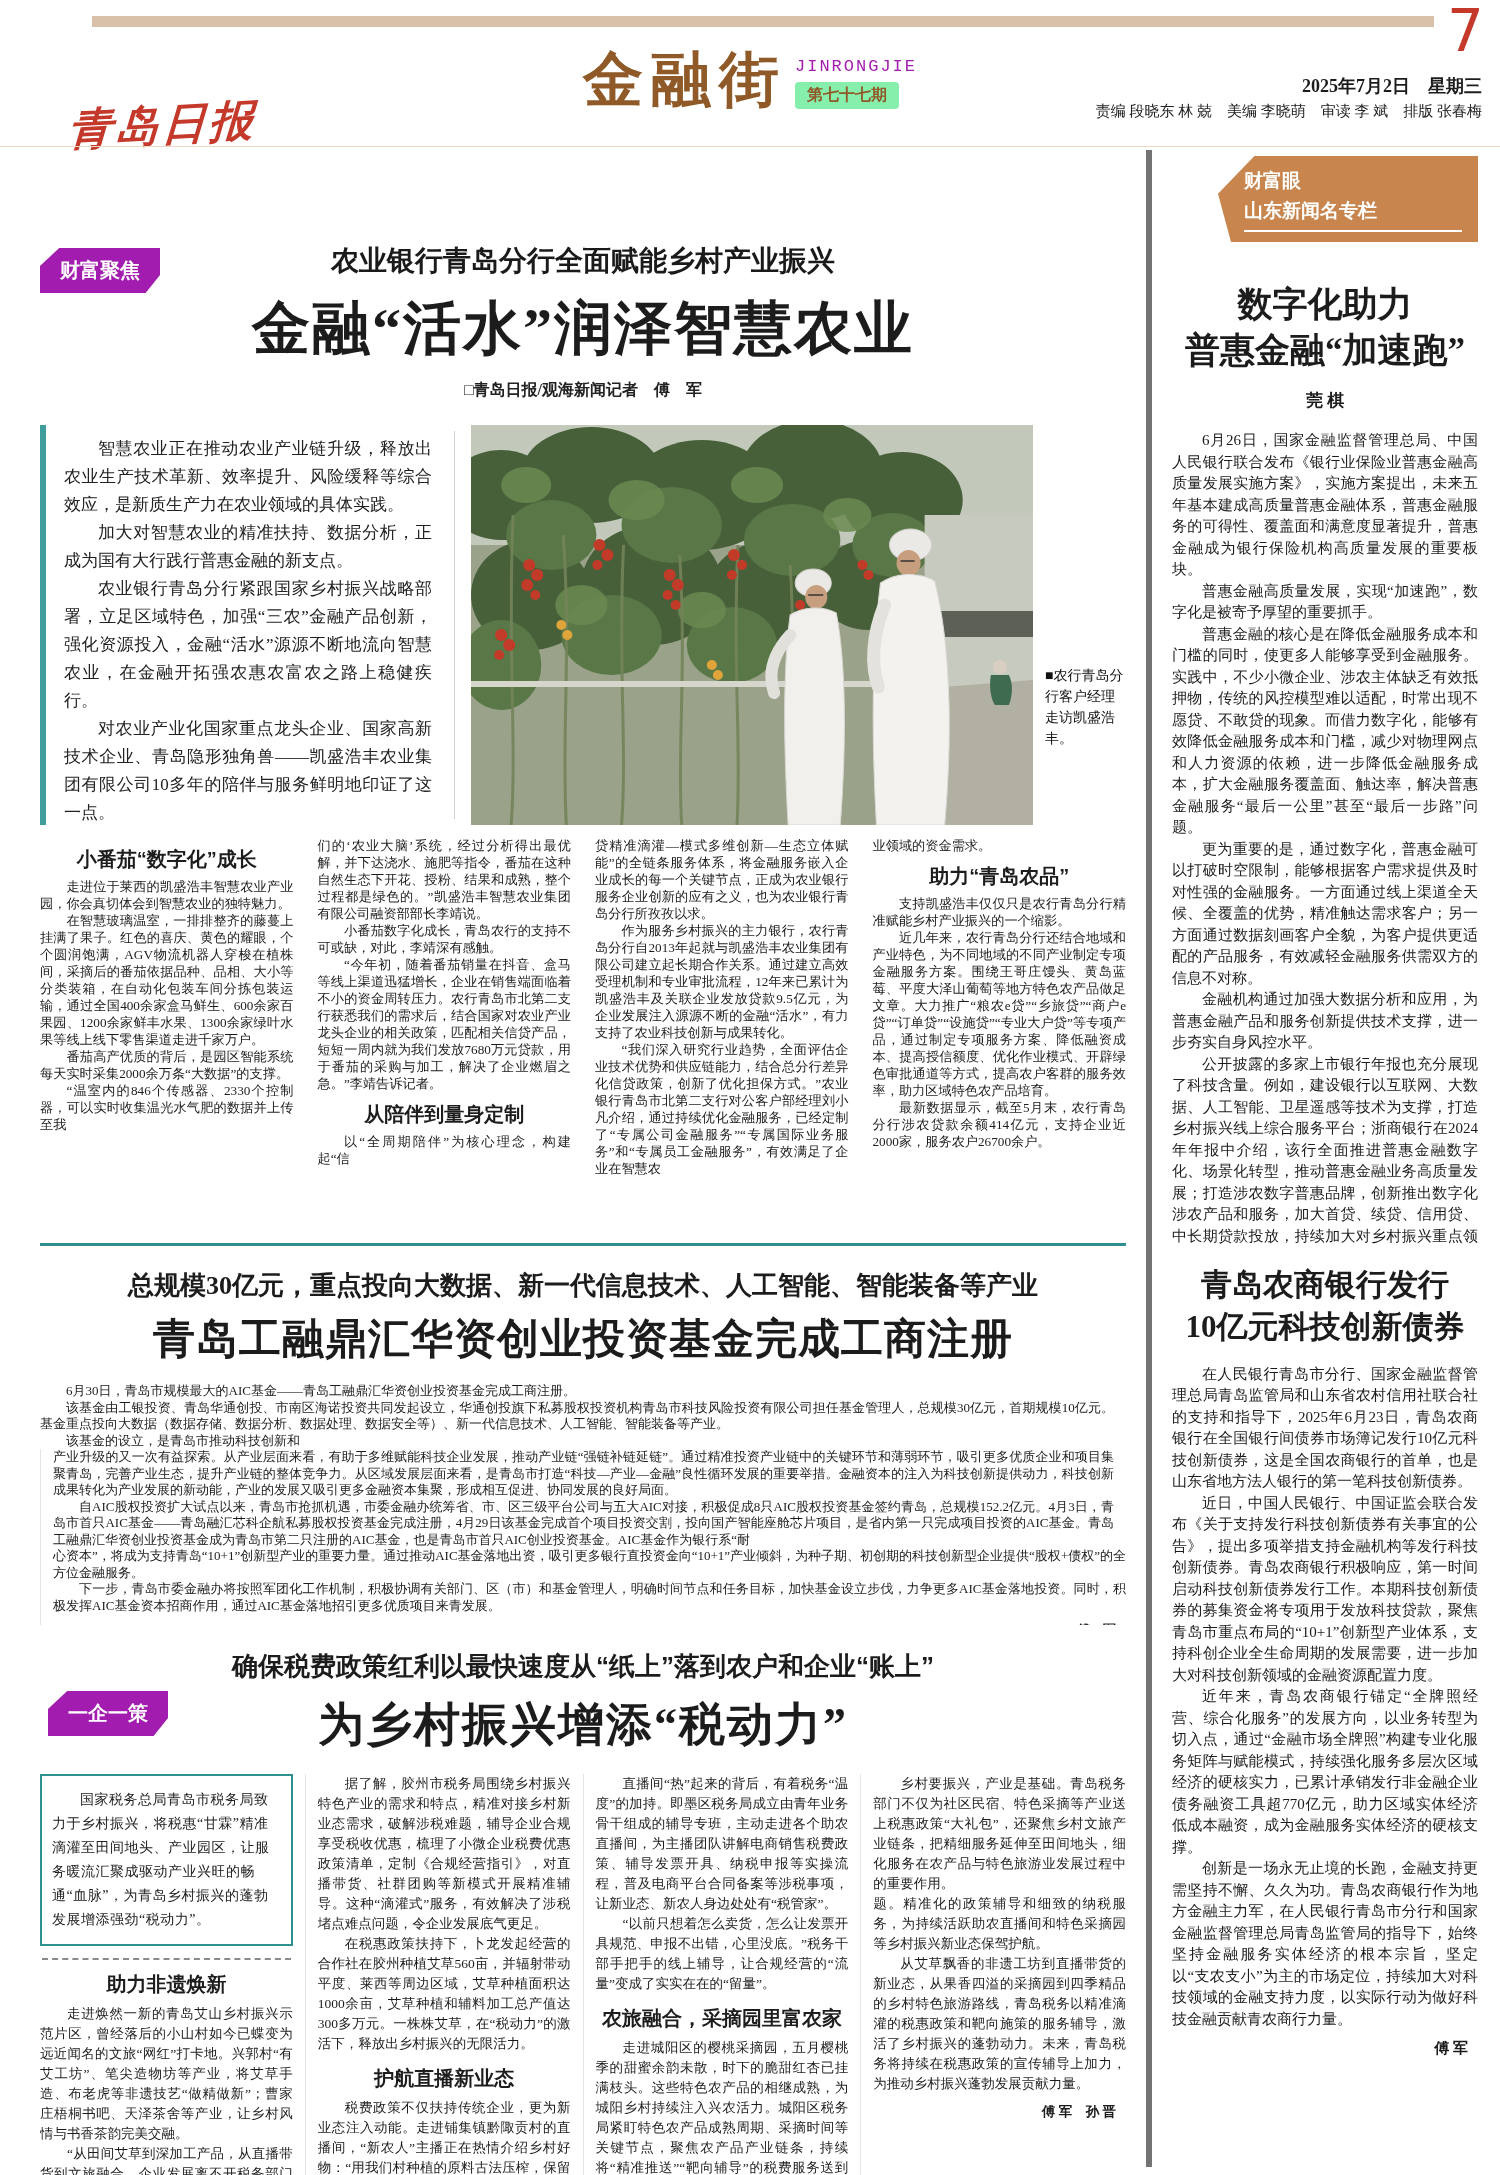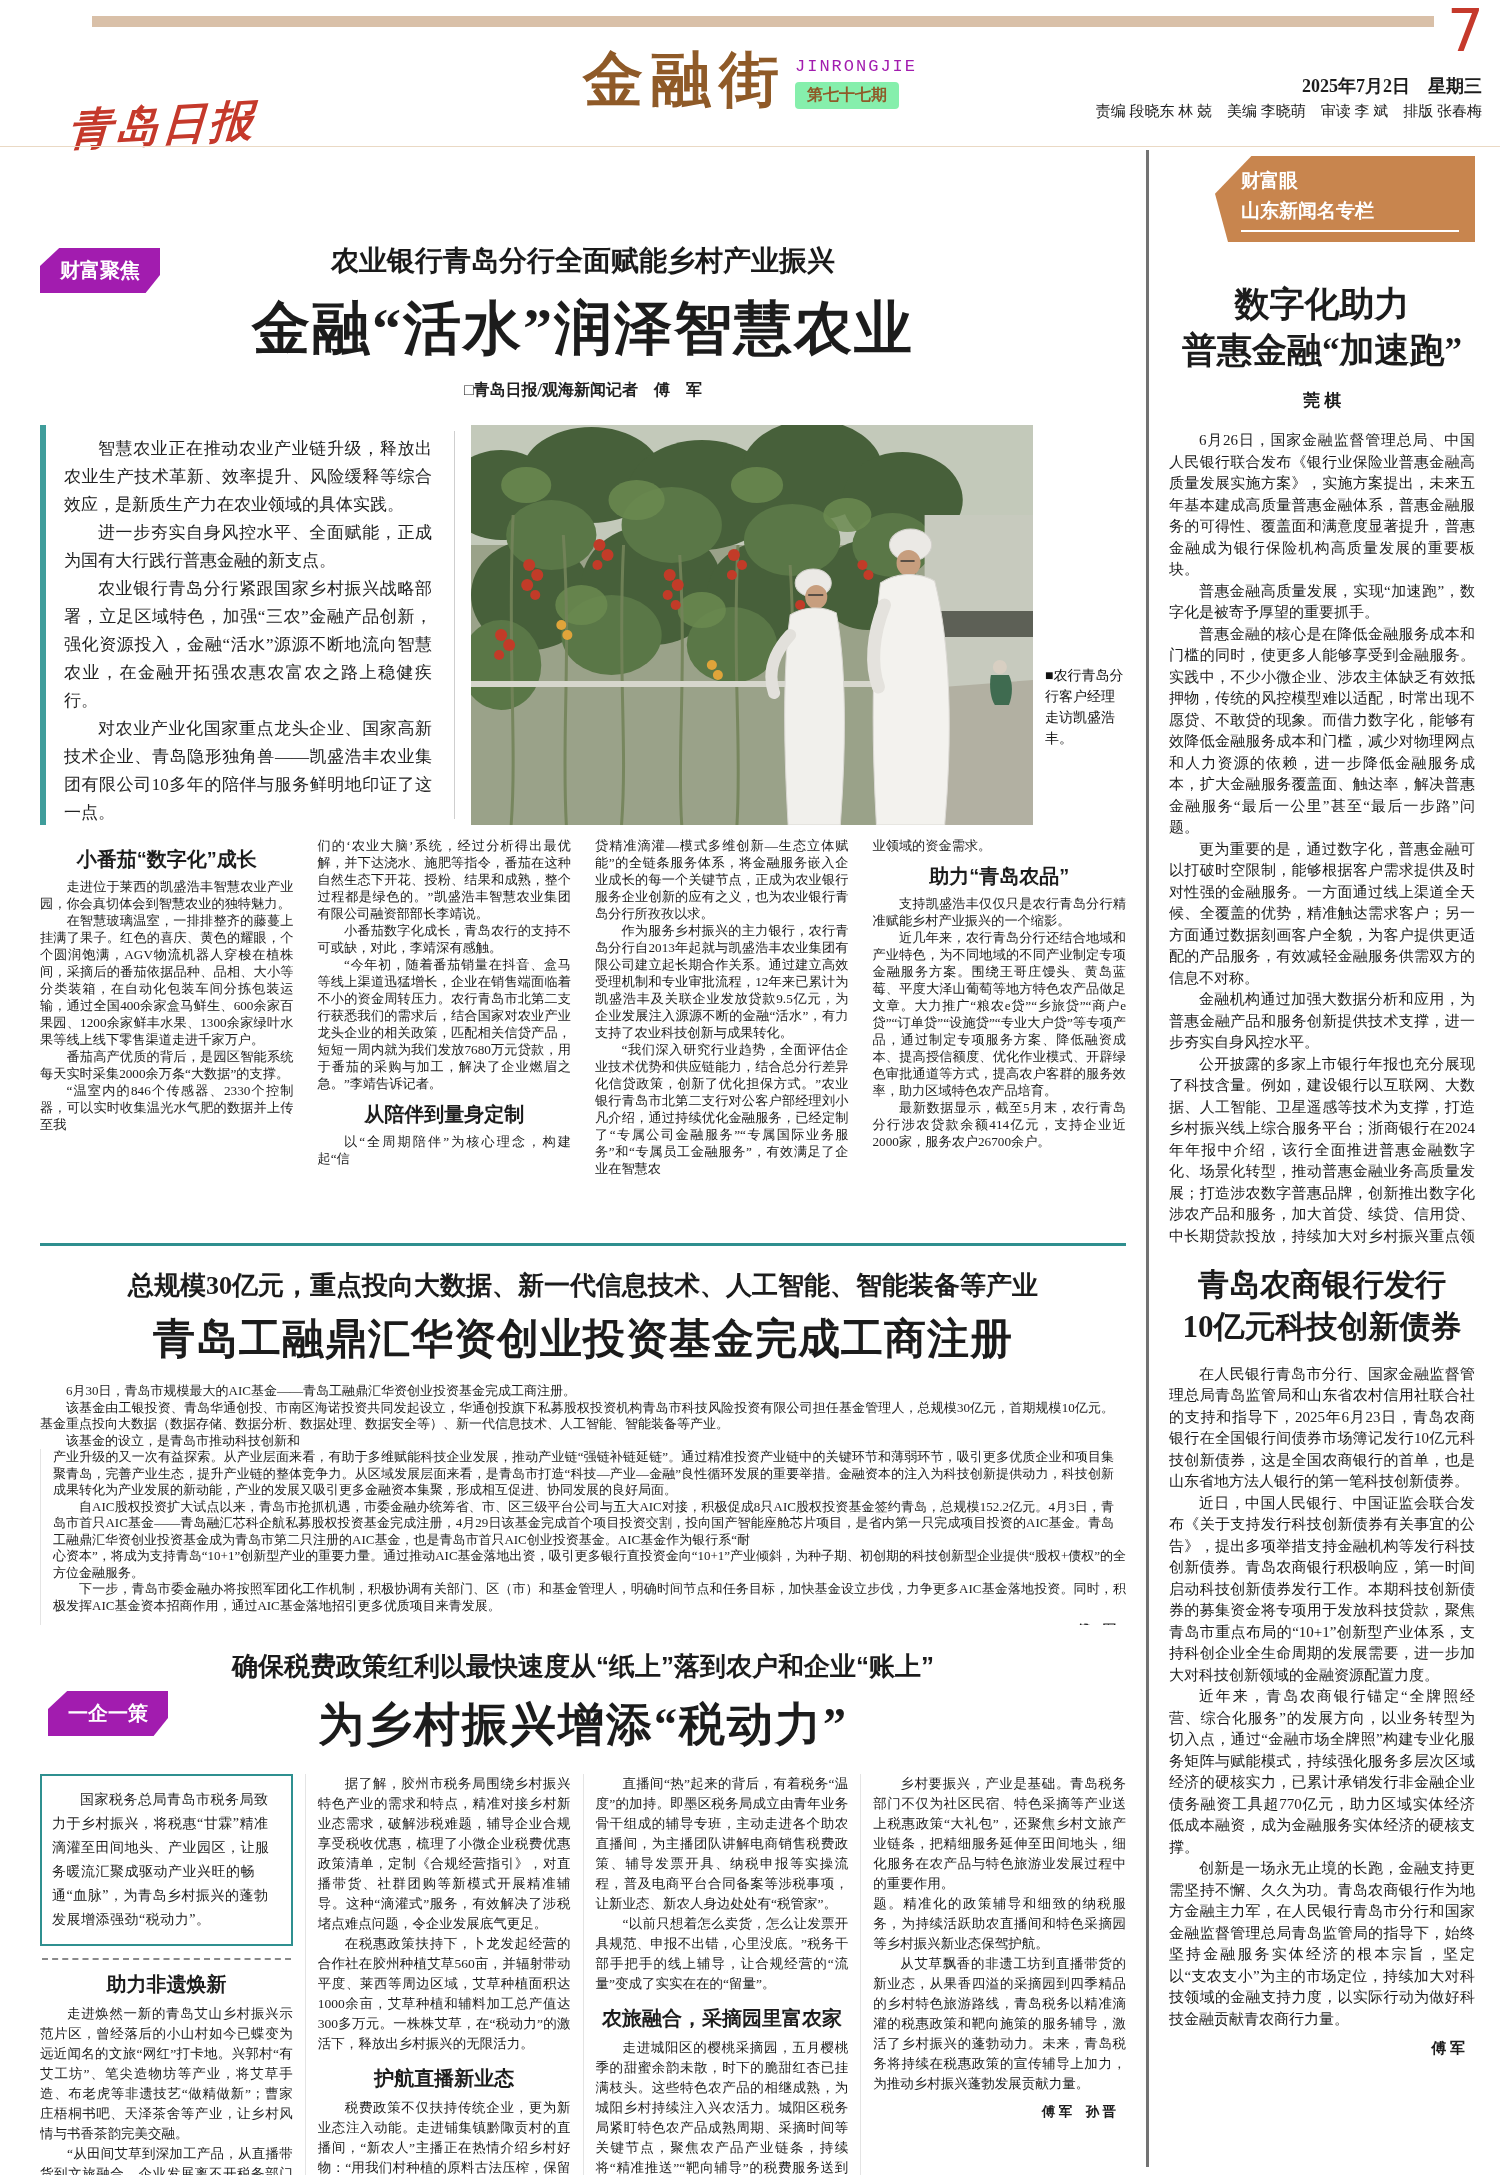--- a/index.html
+++ b/index.html
@@ -22,21 +22,21 @@
   .hdr-staff{font-size:15px;margin-top:4px;color:#222;}
   .hdr-line{position:absolute;top:146px;left:0;right:0;border-top:1px solid #ead9c4;}
   
   .badge{display:inline-block;background:#a21caf;color:#fff;font-weight:bold;font-size:20px;
          font-family:"Liberation Sans",sans-serif;padding:9px 20px;
          clip-path:polygon(16% 0,100% 0,100% 60%,88% 100%,0 100%,0 40%);
          filter:drop-shadow(5px 5px 0 #c9c9c9);}
   
   .content{position:absolute;top:150px;left:40px;right:30px;bottom:8px;display:flex;gap:20px;}
   .main-col{width:1086px;flex:none;position:relative;}
-  .sidebar{flex:1;border-left:3px solid #737373;padding-left:20px;position:relative;}
+  .sidebar{flex:1;border-left:6px solid #737373;padding-left:20px;position:relative;}
   
   .art1{position:relative;}
   .badge1{position:absolute;left:0;top:6px;}
   .kicker1{text-align:center;font-size:28px;font-weight:bold;margin-top:92px;
            font-family:"Liberation Sans",sans-serif;color:#1a1a1a;}
   .headline1{text-align:center;font-size:58px;font-weight:900;margin:10px 0 12px;letter-spacing:2px;}
   .byline{text-align:center;font-size:16px;font-weight:600;color:#222;}
   .art1-top{display:flex;margin-top:24px;height:400px;}
   .intro{width:368px;flex:none;border-left:6px solid #3f9d9b;padding:10px 12px 0 18px;
          font-size:17px;line-height:28px;color:#222;}
@@ -114,21 +114,21 @@
 
       <section class="art1">
         <span class="badge badge1">财富聚焦</span>
         <div class="kicker1">农业银行青岛分行全面赋能乡村产业振兴</div>
         <div class="headline1">金融“活水”润泽智慧农业</div>
         <div class="byline">□青岛日报/观海新闻记者　傅　军</div>
 
         <div class="art1-top">
           <div class="intro">
               <p class="para">智慧农业正在推动农业产业链升级，释放出农业生产技术革新、效率提升、风险缓释等综合效应，是新质生产力在农业领域的具体实践。</p>
-              <p class="para">进一步夯实自身风控水平、全面赋能，正成为国有大行践行普惠金融的新支点。</p>
+              <p class="para">加大对智慧农业的精准扶持、数据分析，正成为国有大行践行普惠金融的新支点。</p>
               <p class="para">农业银行青岛分行紧跟国家乡村振兴战略部署，立足区域特色，加强“三农”金融产品创新，强化资源投入，金融“活水”源源不断地流向智慧农业，在金融开拓强农惠农富农之路上稳健疾行。</p>
               <p class="para">对农业产业化国家重点龙头企业、国家高新技术企业、青岛隐形独角兽——凯盛浩丰农业集团有限公司10多年的陪伴与服务鲜明地印证了这一点。</p>
             </div>
           <div class="vrule"></div>
           <div class="photo">
             <svg viewBox="0 0 560 400" preserveAspectRatio="none">
               <rect width="560" height="400" fill="#9aa289"></rect>
               <rect width="560" height="120" fill="#c3c9ba"></rect>
               <g fill="#47603a">
                 <ellipse cx="30" cy="70" rx="55" ry="45"></ellipse>

